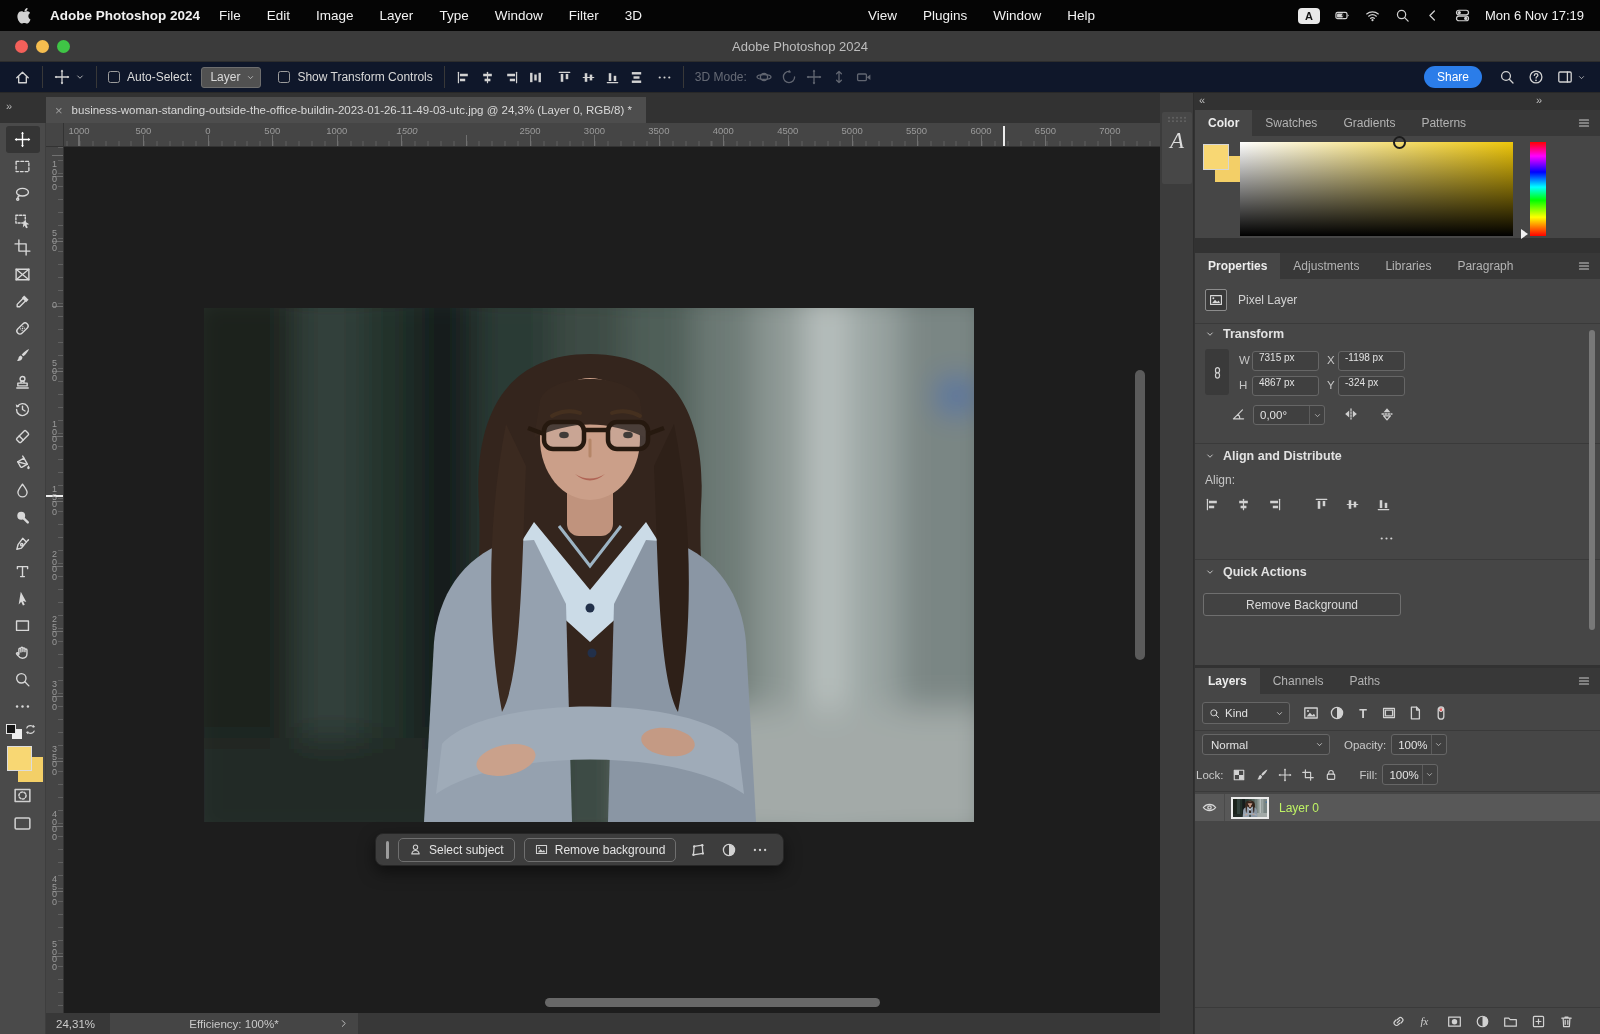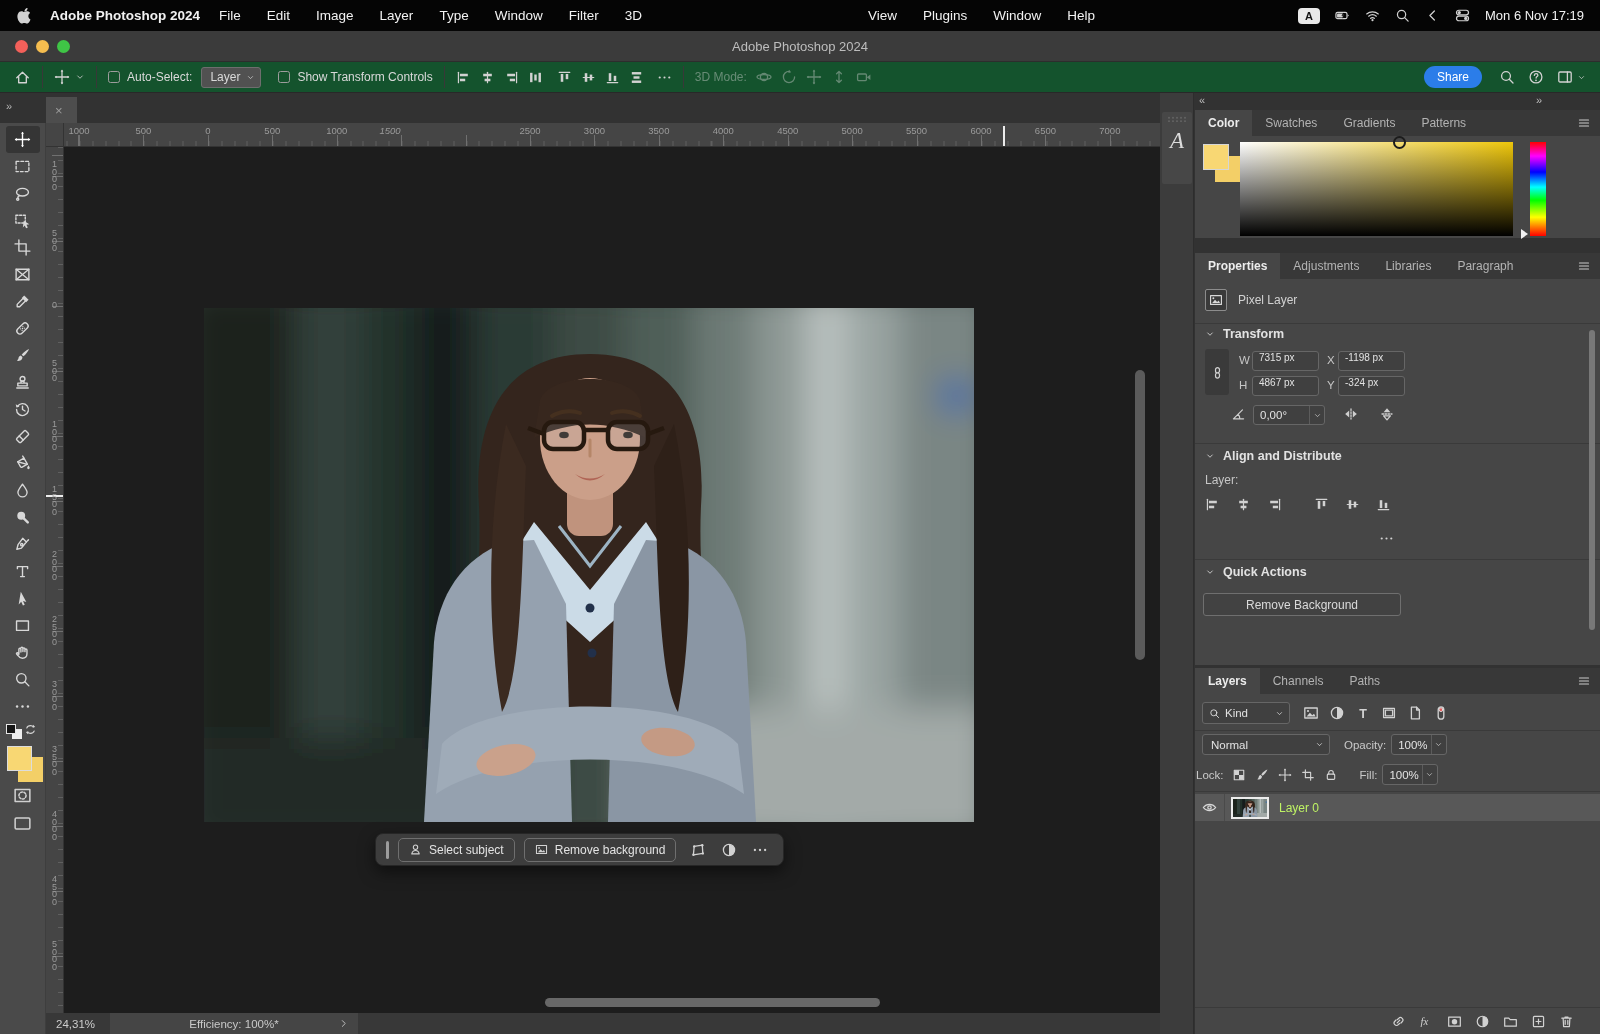--- a/index.html
+++ b/index.html
@@ -13,21 +13,21 @@
 .notch{width:200px}
 .status-right{margin-left:auto;display:flex;align-items:center;gap:15px}
 .kbd-badge{width:22px;height:16px;background:#e9e9e9;color:#141414;border-radius:4px;font-size:11px;font-weight:bold;display:flex;align-items:center;justify-content:center}
 #status-icons{display:flex;gap:15px;align-items:center;color:#f0f0f0}
 .clock{font-size:13px}
 
 #titlebar{position:absolute;top:31px;left:0;right:0;height:31px;background:#3b3b3b;border-bottom:1px solid #2d2d2d;display:flex;align-items:center;justify-content:center;color:#bdbdbd;font-size:13px}
 .tl{position:absolute;left:15px;top:9px;display:flex;gap:8px}
 .tl i{width:13px;height:13px;border-radius:50%;display:block}
 
-#optionsbar{position:absolute;top:62px;left:0;right:0;height:31px;background:#14532d;border-bottom:1px solid #282828;display:flex;align-items:center;padding:0 14px;color:#d9d9d9;font-size:12px}
+#optionsbar{position:absolute;top:62px;left:0;right:0;height:31px;background:#0f172a;border-bottom:1px solid #282828;display:flex;align-items:center;padding:0 14px;color:#d9d9d9;font-size:12px}
 .vsep{width:1px;height:22px;background:#383838;margin:0 11px;flex:none}
 .cb{width:12px;height:12px;border:1px solid #9d9d9d;border-radius:2.5px;margin-right:7px;flex:none}
 .dd{height:21px;background:#515151;border:1px solid #6e6e6e;border-radius:3px;display:flex;align-items:center;padding:0 5px 0 8px;gap:6px;margin-left:9px}
 .oic{display:flex;align-items:center;justify-content:center;color:#d2d2d2}
 .igroup{display:flex;gap:9px;color:#cfcfcf;align-items:center}
 .dim{opacity:.42}
 .share{margin-left:auto;background:#2b7de9;color:#fff;height:22px;padding:0 13px;border-radius:12px;display:flex;align-items:center;font-size:12px;border:none;font-family:inherit}
 
 #tabbar{position:absolute;top:93px;left:0;width:1160px;height:30px;background:#323232}
 .dblchev{position:absolute;top:7px;font-size:11px;color:#b5b5b5;letter-spacing:-2px;cursor:default}
@@ -421,20 +421,21 @@
           <path d="M4.3 6.3 8 10l3.7-3.7"></path>
         </g>
       </svg>
     </span>
 </div>
 
 <div id="tabbar">
   <span class="dblchev" style="left:6px">»</span>
   <div class="doctab">
     <span class="tabx">×</span>
+    <span>business-woman-standing-outside-the-office-buildin-2023-01-26-11-49-03-utc.jpg @ 24,3% (Layer 0, RGB/8) *</span>
   </div>
 </div>
 
 <div id="toolbar">
   <div id="tools" style="display:flex;flex-direction:column;align-items:center">
       <div class="tool sel">
         <svg class="ic" viewBox="0 0 16 16" width="17" height="17">
           <g fill="none" stroke="currentColor" stroke-width="1.3" stroke-linecap="round" stroke-linejoin="round">
             <path d="M8 1.6v12.8M1.6 8h12.8"></path>
             <path class="f" d="M8 .6 6.7 2.7h2.6zM8 15.4l-1.3-2.1h2.6zM.6 8l2.1-1.3v2.6zM15.4 8l-2.1-1.3v2.6z"></path>
@@ -652,21 +653,21 @@
 <div id="ruler-corner"></div>
 <div id="hruler">
     <div class="minor"></div>
     <div class="major"></div>
     <div id="hmark"></div>
     <span class="hlab" style="left: 15px;">1000</span>
     <span class="hlab" style="left: 79.43px;">500</span>
     <span class="hlab" style="left: 143.86px;">0</span>
     <span class="hlab" style="left: 208.29px;">500</span>
     <span class="hlab" style="left: 272.72px;">1000</span>
-    <span class="hlab" style="left: 326px; font-style: italic;">1500</span>
+    <span class="hlab" style="left: 343px; font-style: italic;">1500</span>
     <span class="hlab" style="left: 379px; margin-top: 48px;">2000</span>
     <span class="hlab" style="left: 466.01px;">2500</span>
     <span class="hlab" style="left: 530.44px;">3000</span>
     <span class="hlab" style="left: 594.87px;">3500</span>
     <span class="hlab" style="left: 659.3px;">4000</span>
     <span class="hlab" style="left: 723.73px;">4500</span>
     <span class="hlab" style="left: 788.16px;">5000</span>
     <span class="hlab" style="left: 852.59px;">5500</span>
     <span class="hlab" style="left: 917.02px;">6000</span>
     <span class="hlab" style="left: 981.45px;">6500</span>
@@ -988,21 +989,21 @@
     <div class="sechead" style="top:196px">
       <span>
           <svg class="ic" viewBox="0 0 16 16" width="10" height="10">
             <g fill="none" stroke="currentColor" stroke-width="1.3" stroke-linecap="round" stroke-linejoin="round">
               <path d="M4.3 6.3 8 10l3.7-3.7"></path>
             </g>
           </svg>
         </span>
       <span>Align and Distribute</span>
     </div>
-    <span class="alignlab">Layer:</span>
+    <span class="alignlab">Align:</span>
     <div id="prop-align">
         <span class="oic">
           <svg class="ic" viewBox="0 0 16 16" width="15" height="15">
             <g fill="none" stroke="currentColor" stroke-width="1.3" stroke-linecap="round" stroke-linejoin="round">
               <path d="M2.6 2.4v11.2"></path>
               <rect class="f" x="4.2" y="4" width="8.4" height="2.7"></rect>
               <rect class="f" x="4.2" y="9.3" width="5.6" height="2.7"></rect>
             </g>
           </svg>
         </span>

